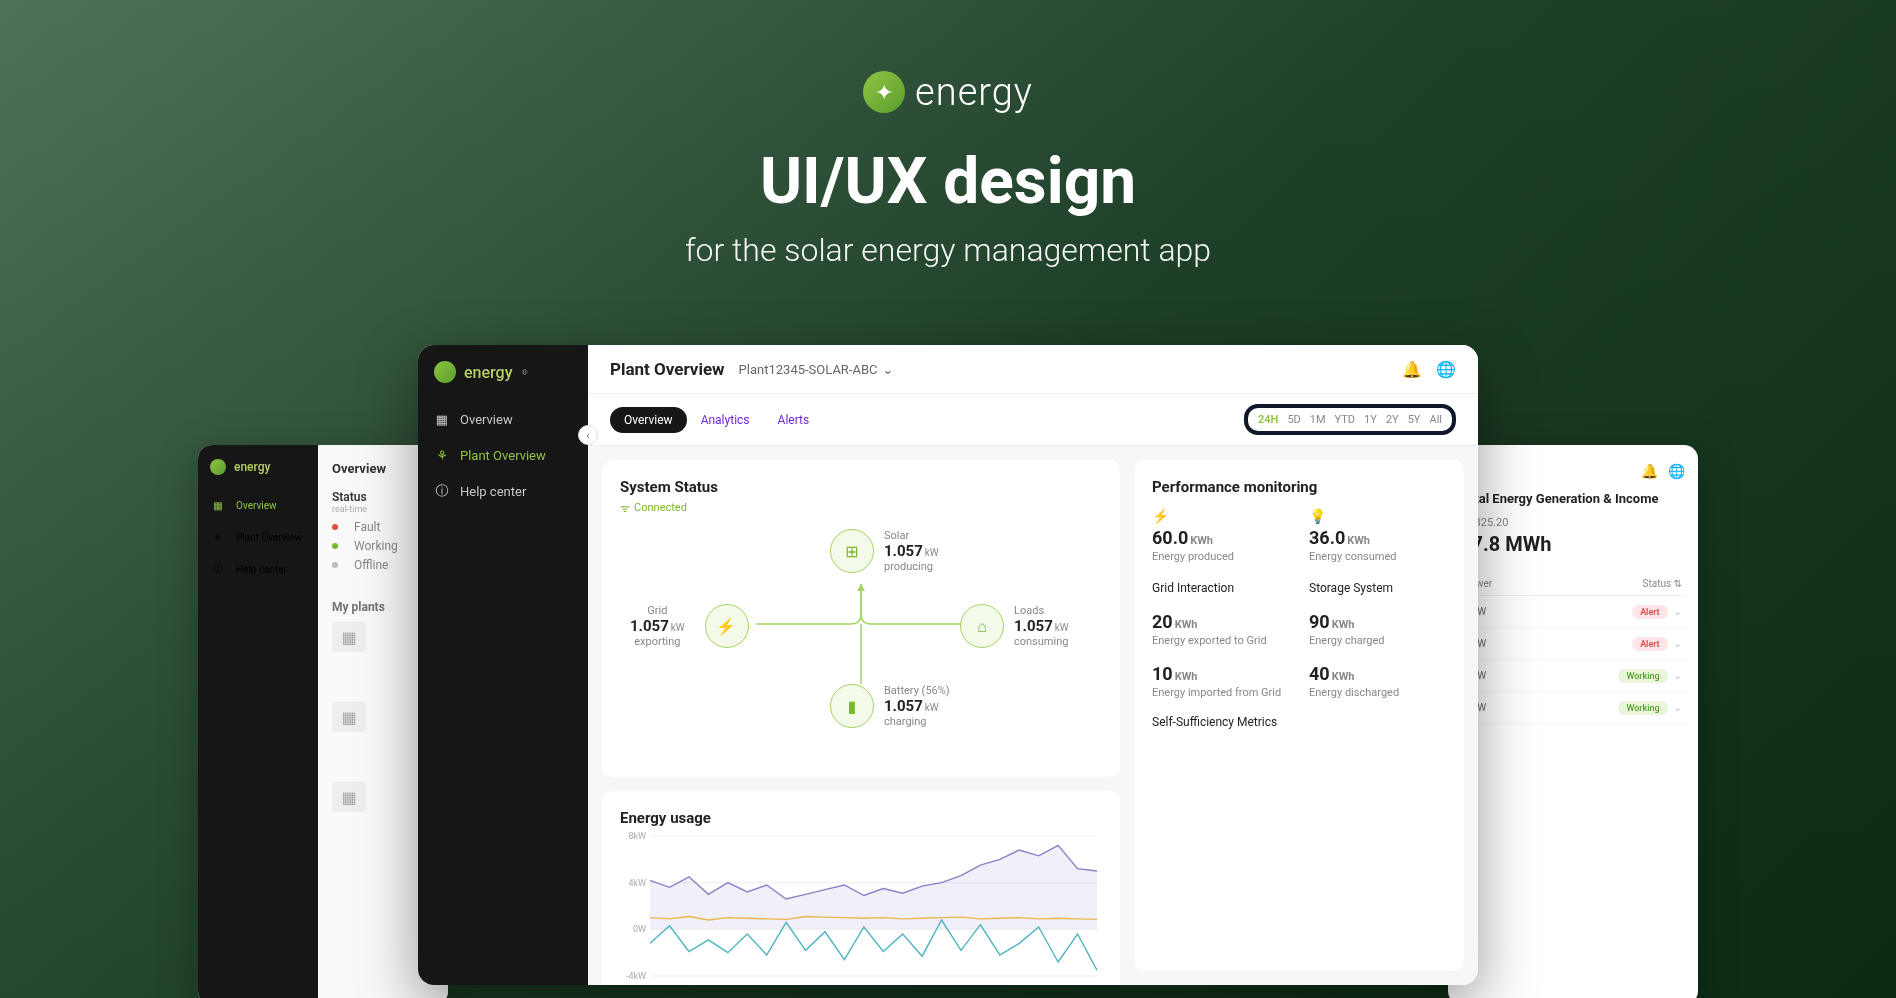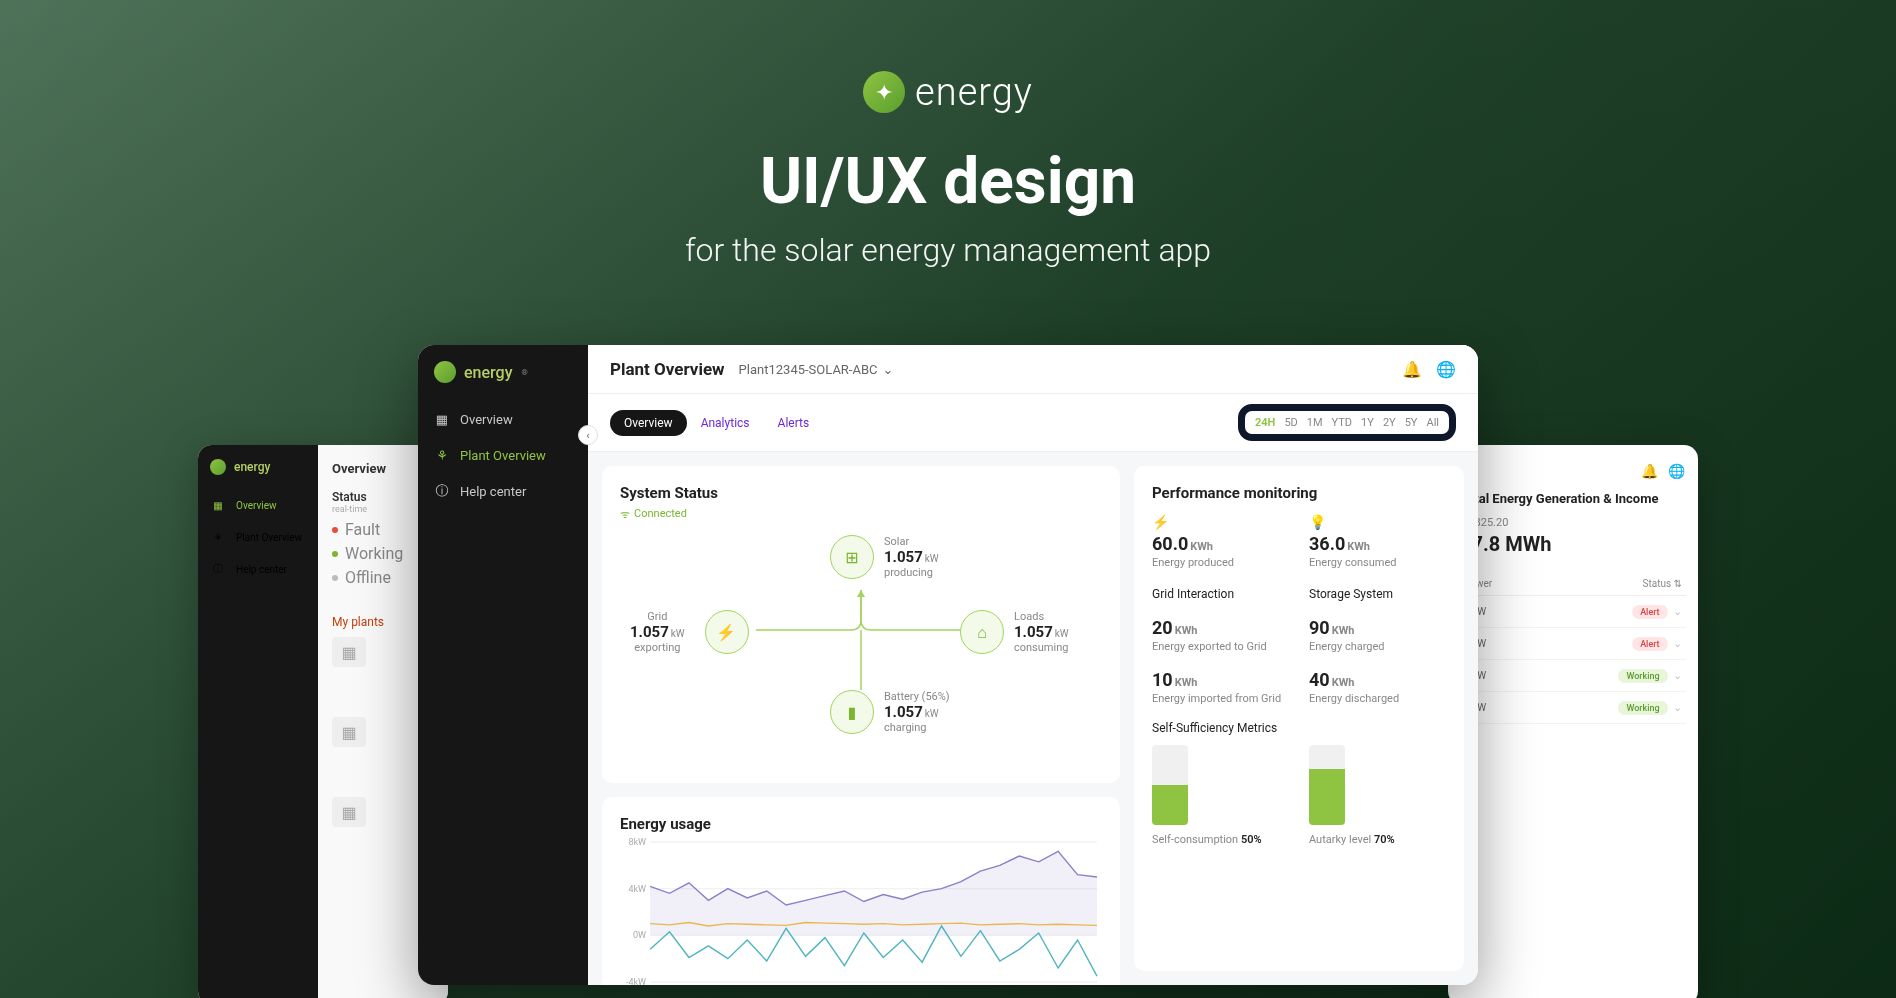--- a/index.html
+++ b/index.html
@@ -26,21 +26,21 @@
 .main{flex:1;background:#f6f7f8;display:flex;flex-direction:column;overflow:hidden}
 .topbar{background:#fff;padding:14px 22px;display:flex;align-items:center;gap:14px;border-bottom:1px solid #eee}
 .topbar-title{font-size:17px;font-weight:700;color:#222}
 .topbar-sel{font-size:13px;color:#666;cursor:pointer;display:flex;align-items:center;gap:5px}
 .topbar-icons{margin-left:auto;display:flex;gap:14px;color:#888;font-size:16px}
 .topbar-icons span{cursor:pointer}
 .controls{background:#fff;padding:10px 22px;display:flex;align-items:center;gap:0;border-bottom:1px solid #eee}
 .tabs{display:flex;gap:0}
 .tab{padding:6px 14px;font-size:12px;color:#6d28d9;cursor:pointer;border-radius:14px}
 .tab.active{background:#161616;color:#fff}
-.ranges{margin-left:auto;display:flex;gap:9px;font-size:11px;color:#888;border:7px solid #0f172a;border-radius:14px;padding:5px 10px}
+.ranges{margin-left:auto;display:flex;gap:9px;font-size:11px;color:#888;border:4px solid #0f172a;border-radius:14px;padding:5px 10px}
 .range{cursor:pointer}
 .range.active{color:#8fc442;font-weight:600}
 .content{display:flex;gap:14px;padding:14px;flex:1;overflow:hidden}
 .left-col{flex:1;display:flex;flex-direction:column;gap:14px}
 .right-col{width:330px;display:flex;flex-direction:column;gap:14px}
 .panel{background:#fff;border-radius:10px;padding:18px}
 .panel-title{font-size:15px;font-weight:700;color:#222;margin-bottom:4px}
 .connected{font-size:11px;color:#7ab62e;display:flex;align-items:center;gap:4px;margin-bottom:14px}
 .flow{position:relative;height:230px}
 .node{position:absolute;display:flex;align-items:center;gap:10px}
@@ -64,21 +64,21 @@
 .bar-fill{position:absolute;bottom:0;left:0;right:0;background:#8fc442}
 .bar-label{font-size:11px;color:#888}
 .bar-label b{color:#222;font-weight:600}
 .sb-b{width:120px;height:100%;background:#161616;float:left;padding:14px 0}
 .sb-b .sb-item{font-size:10px;padding:8px 12px}
 .sb-b .sb-logo{padding:0 12px 14px}
 .sb-b .sb-logo-icon{width:16px;height:16px}
 .sb-b .sb-logo-text{font-size:12px}
 .card-b-main{margin-left:120px;padding:16px 14px;height:100%;background:#f9f9f9}
 .card-b-h{font-size:13px;font-weight:700;color:#333;margin-bottom:8px}
-.status-item{font-size:16px;color:#888;margin:5px 0;display:flex;align-items:center;gap:7px}
+.status-item{font-size:12px;color:#888;margin:5px 0;display:flex;align-items:center;gap:16px}
 .dot{width:6px;height:6px;border-radius:50%}
 .dot.red{background:#e74c3c}.dot.green{background:#7ab62e}.dot.gray{background:#bbb}
 .plants-row{display:flex;gap:6px;margin-top:8px}
 .plant-tile{width:34px;height:30px;background:#eee;border-radius:4px;display:flex;align-items:center;justify-content:center;font-size:16px;color:#aaa}
 .card-c-title{font-size:13px;font-weight:700;color:#222;margin-bottom:10px}
 .card-c-income{font-size:11px;color:#888}
 .card-c-big{font-size:20px;font-weight:700;color:#222;margin:3px 0 16px}
 .card-c-icons{display:flex;gap:10px;justify-content:flex-end;margin-bottom:12px;color:#999;font-size:14px}
 .card-c-icons span{cursor:pointer}
 .table-head{display:flex;justify-content:space-between;font-size:10px;color:#888;padding:6px 4px;border-bottom:1px solid #eee}
@@ -130,21 +130,21 @@
           <span>Fault</span>
         </div>
     <div class="status-item">
           <span class="dot green"></span>
           <span>Working</span>
         </div>
     <div class="status-item">
           <span class="dot gray"></span>
           <span>Offline</span>
         </div>
-    <div style="font-size:12px;font-weight:400;color:#c2410c;margin-top:28px">My plants</div>
+    <div style="font-size:12px;font-weight:700;color:#737373;margin-top:28px">My plants</div>
     <div class="plants-row">
       <div class="plant-tile">▦</div>
     </div>
     <div class="plants-row" style="margin-top:50px">
       <div class="plant-tile">▦</div>
     </div>
     <div class="plants-row" style="margin-top:50px">
       <div class="plant-tile">▦</div>
     </div>
   </div>
@@ -326,33 +326,19 @@
             <div>
               <div class="metric-val"><span>10</span><small>KWh</small></div>
               <div class="metric-lbl">Energy imported from Grid</div>
             </div>
             <div>
               <div class="metric-val"><span>40</span><small>KWh</small></div>
               <div class="metric-lbl">Energy discharged</div>
             </div>
           </div>
           <div class="sec-title">Self-Sufficiency Metrics</div>
-          <div class="bars">
-            <div class="bar-box">
-              <div class="bar-track">
-                    <div class="bar-fill" style="height:50%"></div>
-                  </div>
-              <div class="bar-label"><span>Self-consumption</span> <b>50%</b></div>
-            </div>
-            <div class="bar-box">
-              <div class="bar-track">
-                    <div class="bar-fill" style="height:70%"></div>
-                  </div>
-              <div class="bar-label"><span>Autarky level</span> <b>70%</b></div>
-            </div>
-          </div>
         </div>
       </div>
     </div>
   </div>
 </div>
 
 </div>
 
 </body></html>

